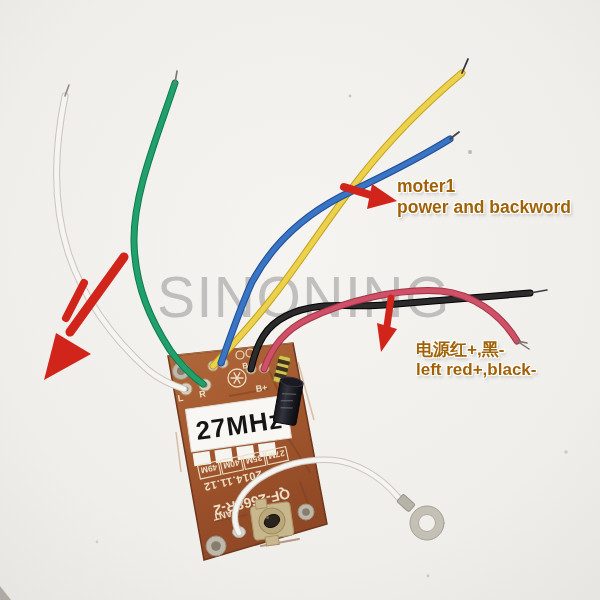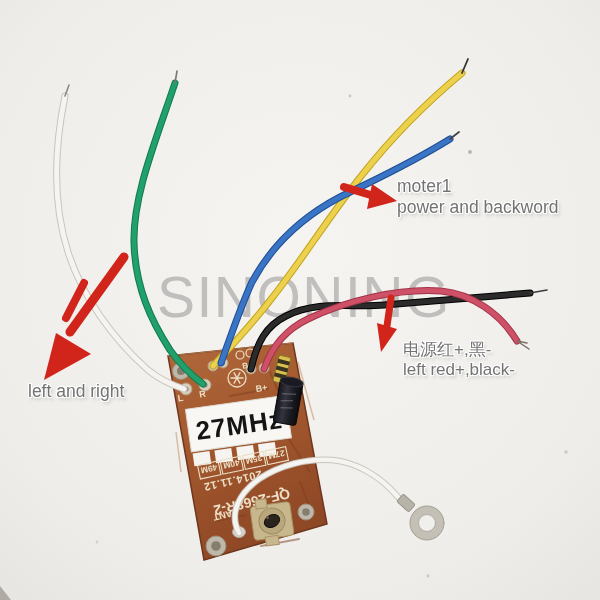--- a/index.html
+++ b/index.html
@@ -1,19 +1,19 @@
 <!DOCTYPE html>
 <html><head>
 <meta charset="utf-8">
 <style>
   html,body{margin:0;padding:0;background:#ddd;}
   .stage{position:relative;width:600px;height:600px;background:#f1efec;overflow:hidden;
          font-family:"Liberation Sans",sans-serif;}
   .stage svg{position:absolute;left:0;top:0;}
-  .ann{position:absolute;font-weight:normal;color:#737373;font-size:17px;line-height:1.18;
+  .ann{position:absolute;font-weight:bold;color:#a16207;font-size:17px;line-height:1.18;
        white-space:nowrap;
        text-shadow:1px 1px 0 #fff,-1px 1px 0 #fff,1px -1px 0 #fff,-1px -1px 0 #fff,2px 3px 3px rgba(120,120,120,.35);}
   .silk{font-weight:bold;fill:#ecdfc6;font-family:"Liberation Sans",sans-serif;}
 </style>
 </head>
 <body>
 
 <div class="stage">
 <svg width="600" height="600" viewBox="0 0 600 600">
   <defs>
@@ -224,19 +224,18 @@
       <polygon points="377,323 397,329 381,352" stroke="none"></polygon>
     </g>
   </g>
 </svg>
 
 <div class="ann" style="left:397px;top:176px;font-size:17.5px">
   <span style="display:block">moter1</span>
   <span style="display:block">power and backword</span>
 </div>
 <div class="ann" style="left:28px;top:381px;font-size:17.5px">
-  <span style="display:block">left and right</span>
-</div>
-<div class="ann" style="left:403px;top:340px;font-size:17px">
+</div>
+<div class="ann" style="left:416px;top:340px;font-size:17px">
   <span style="display:block">电源红+,黑-</span>
   <span style="display:block">left red+,black-</span>
 </div>
 </div>
 
 </body></html>

